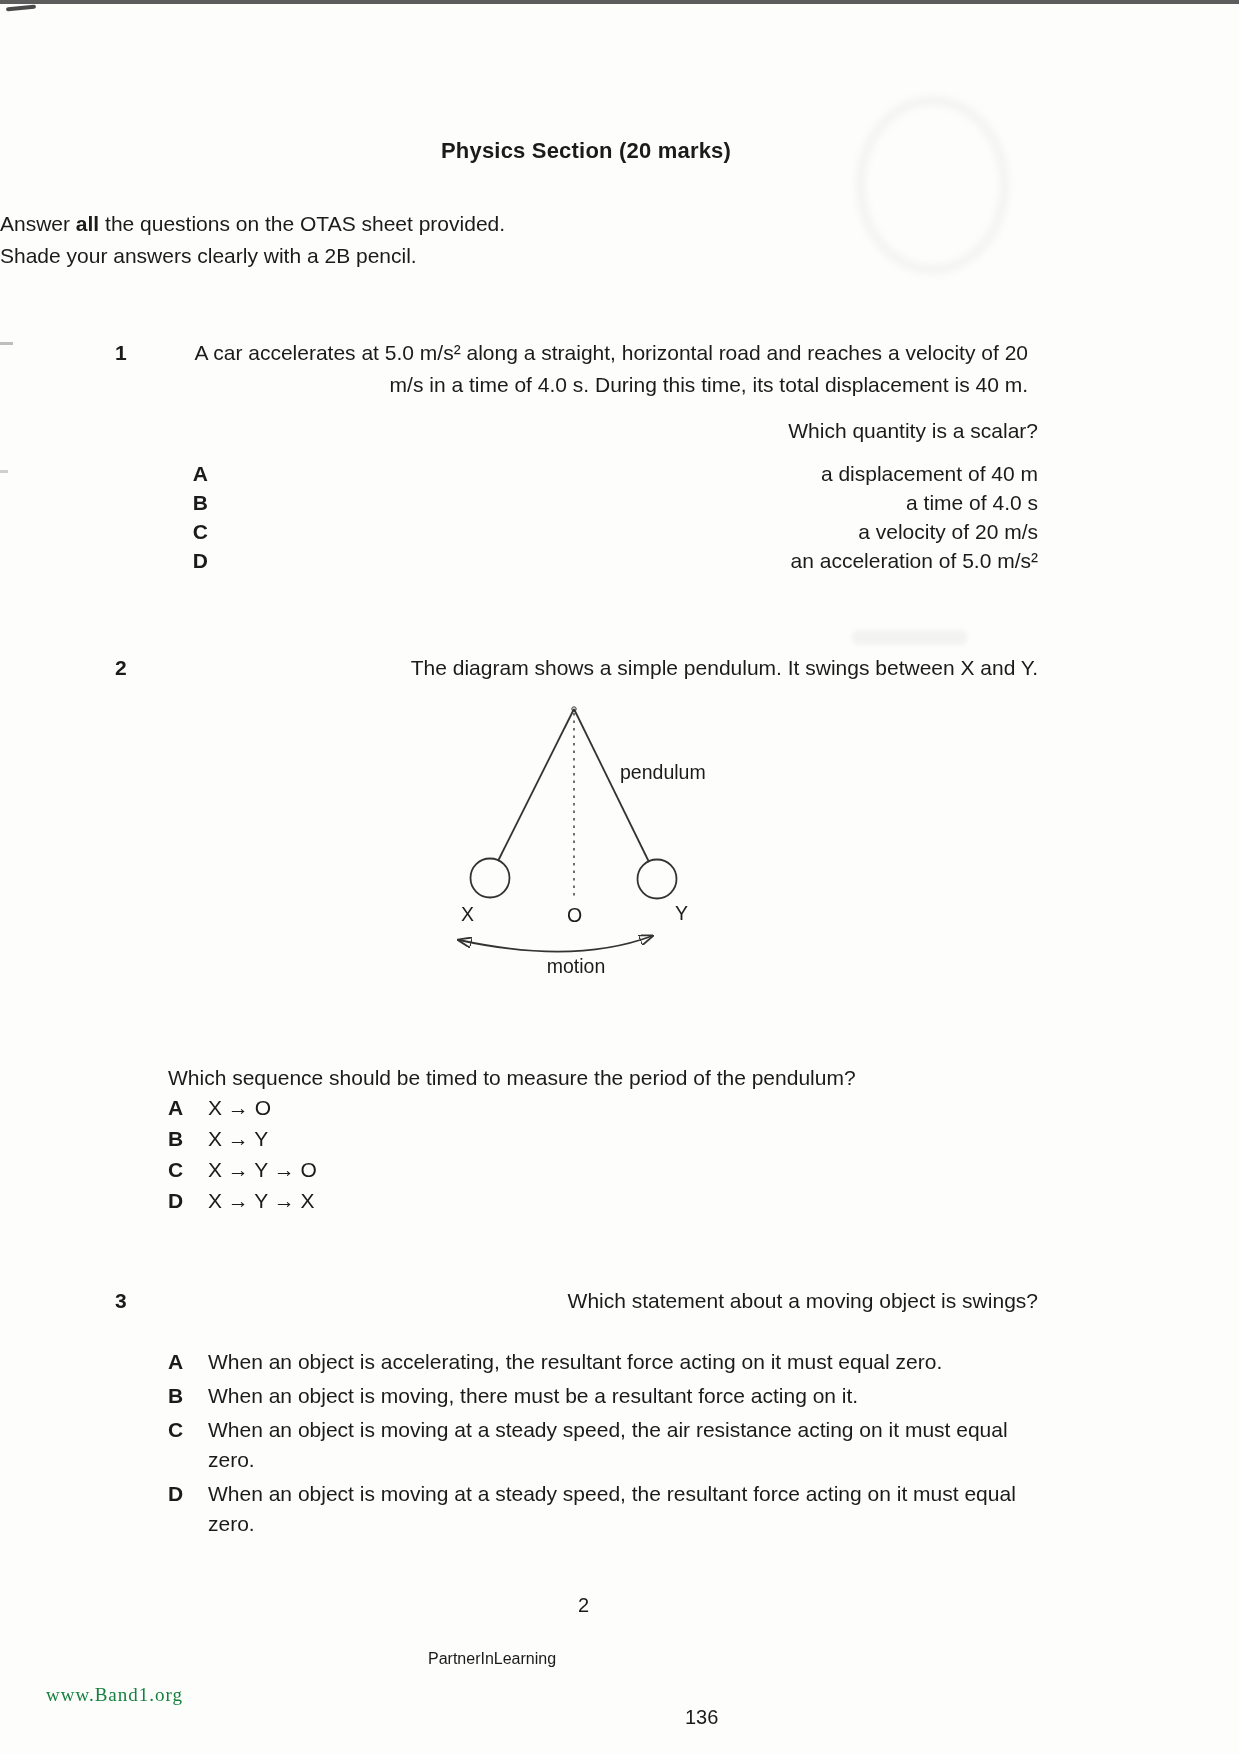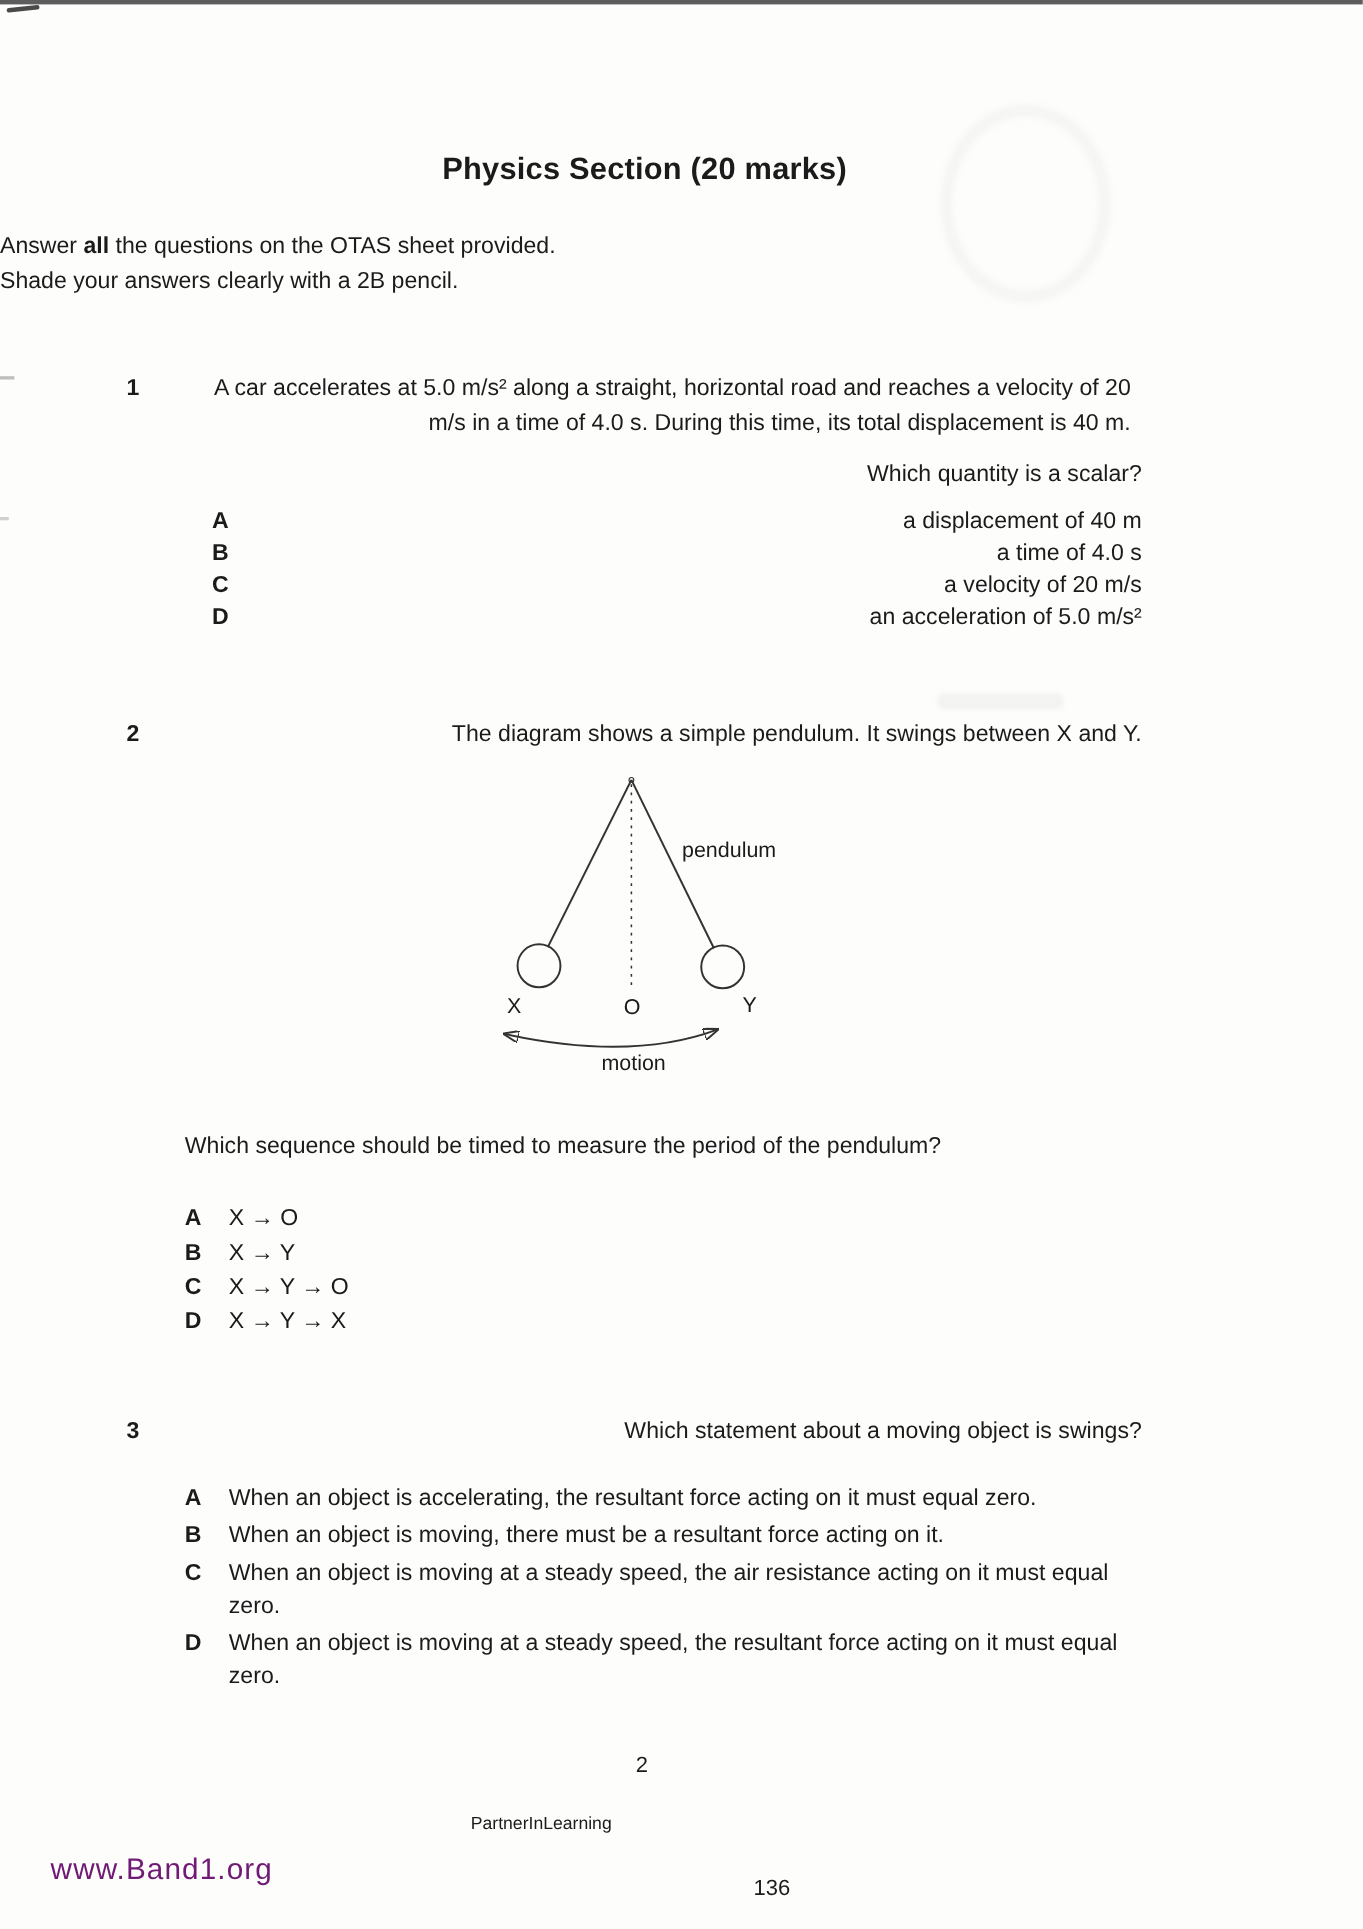--- a/index.html
+++ b/index.html
@@ -16,52 +16,52 @@
   
   .top-strip { position:absolute; top:0; left:0; width:100%; height:4px; background:#343434; opacity:.8; }
   .scribble  { position:absolute; top:6px; left:6px; width:30px; height:4px; background:#4a4a4a; transform:rotate(-6deg); border-radius:2px; }
   .ghost-ring{ position:absolute; top:95px; left:855px; width:155px; height:180px; border:11px solid rgba(110,110,110,0.055); border-radius:50%; filter:blur(3px); }
   .smudge-a  { position:absolute; top:630px; left:852px; width:115px; height:15px; background:rgba(110,110,110,0.07); filter:blur(2px); border-radius:6px; }
   .edge-mark1{ position:absolute; top:342px; left:0; width:13px; height:3px; background:#8a8a8a; opacity:.55; }
   .edge-mark2{ position:absolute; top:470px; left:0; width:8px; height:3px; background:#9a9a9a; opacity:.45; }
 
   .title {
     position:absolute; top:138px; left:0; width:1124px;
-    text-align:center; font-size:28px; font-weight:bold; letter-spacing:.2px;padding-left:48px;
+    text-align:center; font-size:22px; font-weight:bold; letter-spacing:.2px;padding-left:48px;
   }
   .instructions {
     position:absolute; top:208px; left:0; width:1124px;
     text-align:left; font-size:21px; line-height:32px;
   }
   .q { position:absolute; left:115px; font-size:21px; line-height:32px; }
   .qrow { display:flex; }
   .qnum { width:53px; flex:none; font-weight:bold; }
   .qbody { width:870px;text-align:right; }
   .stem { margin-bottom:14px; }
   .subq { margin-bottom:12px; }
   .opts { font-size:21px; }
   .opt { display:flex; line-height:29px; }
   .opt-sp .opt { line-height:31px; }
   .optletter { width:40px; flex:none; font-weight:bold; }
   .opttext { flex:1; }
   .q3opts { position:absolute; left:168px; top:1347px; width:852px; font-size:21px; }
   .q3opts .opt { line-height:30px; margin-bottom:4px; }
   .q3opts .opttext { width:812px; }
-  .q2question { position:absolute; left:168px; top:1030px; font-size:21px; }
+  .q2question { position:absolute; left:168px; top:1066px; font-size:21px; }
   .q2opts { position:absolute; left:168px; top:1092px; }
 
   .diagram { position:absolute; left:428px; top:695px; }
   .diagram text { font-family:"Liberation Sans", sans-serif; font-size:19.5px; fill:#1b1b1b; }
   .diagram line, .diagram path, .diagram circle { stroke:#333; fill:none; }
 
   .footer-page { position:absolute; top:1594px; left:578px; font-size:20px; }
   .footer-pub  { position:absolute; top:1650px; left:428px; font-size:16px; }
   .footer-code { position:absolute; top:1706px; left:685px; font-size:20px; }
-  .watermark   { position:absolute; top:1684px; left:46px; font-size:27px;
-                 font-family:Liberation Sans, sans-serif; letter-spacing:1px; color:#701a75; }
+  .watermark   { position:absolute; top:1684px; left:46px; font-size:19px;
+                 font-family:Liberation Serif, serif; letter-spacing:1px; color:#15803d; }
 </style>
 </head>
 <body>
 
 <div class="page">
 
   <div class="top-strip"></div>
   <div class="scribble"></div>
   <div class="ghost-ring"></div>
   <div class="smudge-a"></div>

